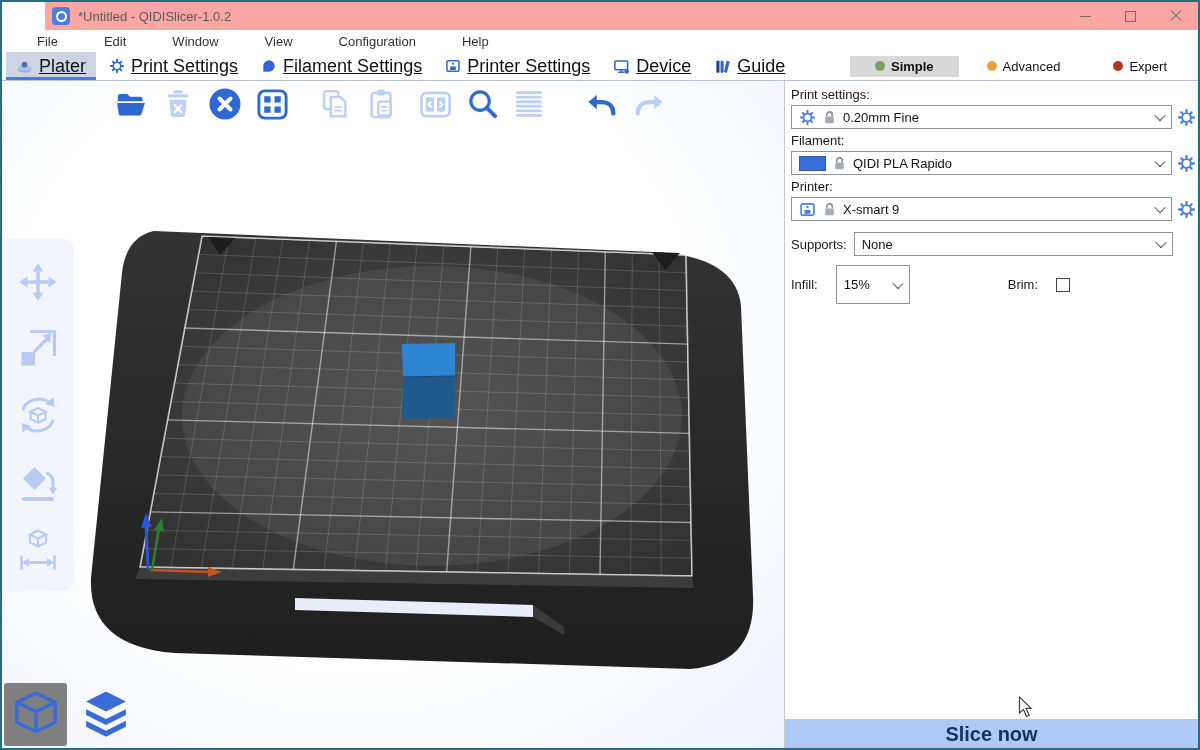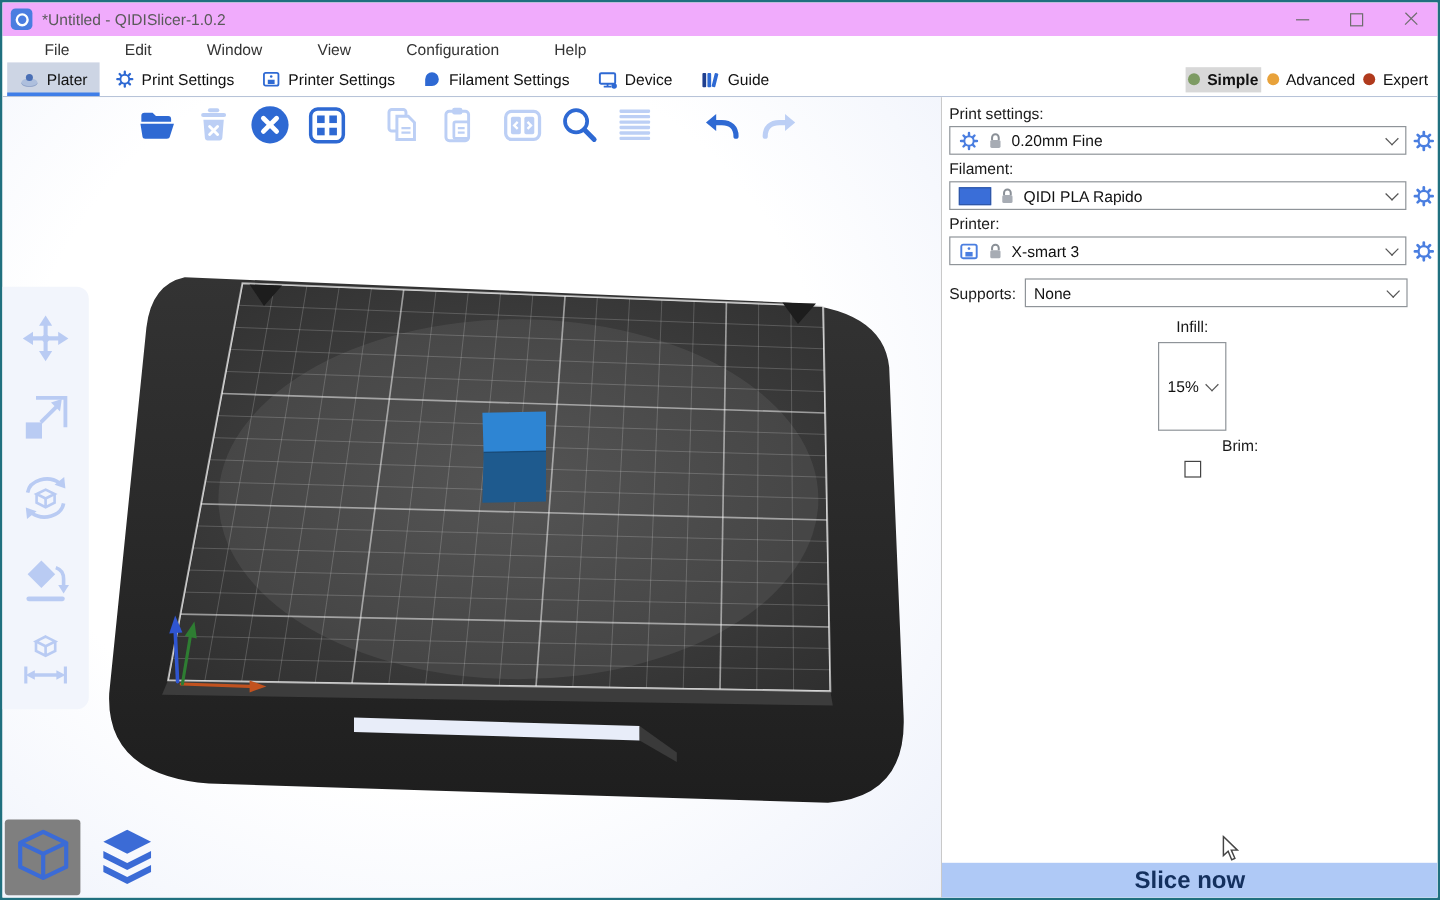--- a/index.html
+++ b/index.html
@@ -3,40 +3,40 @@
 <meta charset="utf-8">
 <style>
   html,body{margin:0;padding:0;}
   body{
     width:1200px;height:750px;position:relative;overflow:hidden;
     box-sizing:border-box;border:2px solid #20707f;background:#fff;
     font-family:"Liberation Sans",sans-serif;color:#222;
     -webkit-font-smoothing:antialiased;
   }
   
-  .titlebar{height:28px;display:flex;align-items:center;padding-left:7px;background:#f0abfc;}
+  .titlebar{height:28px;display:flex;align-items:center;padding-left:7px;background:#fca5a5;margin-left:43px;}
   .app-icon{width:18px;height:18px;border-radius:4px;background:#4a7de0;position:relative;flex:0 0 auto;}
   .app-icon::after{content:"";position:absolute;left:4px;top:4px;width:7px;height:7px;border:2px solid #fff;border-radius:50%;}
   .title-text{font-size:13px;color:#5a5a5a;margin-left:8px;}
   .win-controls{margin-left:auto;display:flex;height:100%;}
   .win-btn{width:45px;height:100%;display:flex;align-items:center;justify-content:center;}
   .glyph-min{width:11px;height:0;border-top:1.4px solid #6d6d6d;}
   .glyph-max{width:9px;height:9px;border:1.3px solid #6d6d6d;}
   .glyph-close{position:relative;width:12px;height:12px;}
   .glyph-close::before,.glyph-close::after{content:"";position:absolute;left:-1px;top:5px;width:14px;height:1.4px;background:#6d6d6d;}
   .glyph-close::before{transform:rotate(45deg);} .glyph-close::after{transform:rotate(-45deg);}
   
   .menubar{height:22px;display:flex;align-items:center;background:#fff;}
   .menu-item{padding:0 11px;font-size:13px;color:#333;margin-left:24px;}
   
   .tabbar{height:28px;display:flex;align-items:stretch;border-bottom:1px solid #b7c3d8;background:#fff;padding-left:4px;}
-  .tab{display:flex;align-items:center;gap:6px;padding:0 10px;font-size:13px;color:#111;margin-right:3px;}
+  .tab{display:flex;align-items:center;gap:6px;padding:0 10px;font-size:18px;color:#111;margin-right:3px;text-decoration:underline;}
   .tab.active{background:#cdd5e4;box-shadow:inset 0 -3px 0 #3f7ee8;}
   .modes{margin-left:auto;display:flex;align-items:center;gap:3px;padding-right:6px;}
-  .mode{display:flex;align-items:center;gap:6px;padding:3px 2px;font-size:13px;color:#111;}
+  .mode{display:flex;align-items:center;gap:6px;padding:3px 25px;font-size:13px;color:#111;}
   .mode.active{background:#d8d8d8;font-weight:bold;}
   .dot{width:10px;height:10px;border-radius:50%;}
   .dot-simple{background:#7d9b63;} .dot-advanced{background:#e8a23b;} .dot-expert{background:#b03a1d;}
   
   .main{display:flex;height:668px;}
   .viewport{position:relative;flex:1;background:radial-gradient(ellipse at 45% 40%, #ffffff 55%, #edf1fb 100%);}
   #scene-svg{position:absolute;left:0;top:0;}
   
   .toolbar-top{position:absolute;left:110px;top:3px;display:flex;align-items:center;gap:9px;z-index:2;}
   .tt-btn{width:38px;height:40px;display:flex;align-items:center;justify-content:center;}
@@ -55,21 +55,21 @@
   .right-panel{width:414px;border-left:1px solid #c9c9c9;display:flex;flex-direction:column;background:#fff;box-sizing:border-box;}
   .rp-content{flex:1;padding:2px 2px 0 6px;}
   .rp-label{font-size:13px;color:#1a1a1a;margin:4px 0 3px;}
   .combo-row{display:flex;align-items:center;gap:4px;}
   .combo{display:flex;align-items:center;height:24px;box-sizing:border-box;border:1px solid #8f9499;background:#fff;padding:0 7px;gap:7px;flex:1;min-width:0;}
   .combo-text{font-size:13px;color:#111;white-space:nowrap;overflow:hidden;}
   .chevron{margin-left:auto;width:7px;height:7px;border-right:1.5px solid #555;border-bottom:1.5px solid #555;transform:rotate(45deg) translate(-1px,-1px);flex:0 0 auto;}
   .gear-btn{width:20px;height:20px;color:#4a7ee0;display:flex;align-items:center;justify-content:center;flex:0 0 auto;}
   .swatch{width:27px;height:15px;background:#3a6ed8;border:1px solid #2f57a8;box-sizing:border-box;flex:0 0 auto;}
   .supports-row{display:flex;align-items:center;gap:7px;margin-top:11px;padding-right:23px;}
-  .infill-row{display:flex;align-items:center;gap:5px;margin-top:9px;flex-direction:column;}
+  .infill-row{display:flex;align-items:center;gap:18px;margin-top:9px;}
   .inline-label{font-size:13px;color:#1a1a1a;}
   .combo-sm{flex:0 0 74px;height:39px;}
   .brim-label{margin-left:36px;padding-left:44px;}
   .checkbox{width:14px;height:14px;border:1.2px solid #444;background:#fff;box-sizing:border-box;}
   .slice-btn{height:30px;background:#afc9f6;color:#14305e;font-size:20px;font-weight:bold;
     display:flex;align-items:center;justify-content:center;}
   
   .cursor{position:absolute;left:1014px;top:694px;z-index:50;}
   svg{display:block;}
 </style>
@@ -130,30 +130,30 @@
     </svg>
     <span>Plater</span>
   </div>
   <div class="tab">
     <svg width="16" height="16" viewBox="0 0 20 20" style="color:#2e69d3">
         <use href="#sym-gear"></use>
       </svg>
     <span>Print Settings</span>
   </div>
   <div class="tab">
+    <svg width="16" height="16" viewBox="0 0 18 18">
+      <path d="M9 2.6a6.4 6.4 0 0 1 0 12.8H2.6V9A6.4 6.4 0 0 1 9 2.6z" fill="#2e69d3"></path>
+    </svg>
+    <span>Filament Settings</span>
+  </div>
+  <div class="tab">
     <svg width="16" height="16" viewBox="0 0 18 18" style="color:#2e69d3">
         <use href="#sym-printer"></use>
       </svg>
     <span>Printer Settings</span>
-  </div>
-  <div class="tab">
-    <svg width="16" height="16" viewBox="0 0 18 18">
-      <path d="M9 2.6a6.4 6.4 0 0 1 0 12.8H2.6V9A6.4 6.4 0 0 1 9 2.6z" fill="#2e69d3"></path>
-    </svg>
-    <span>Filament Settings</span>
   </div>
   <div class="tab">
     <svg width="17" height="17" viewBox="0 0 18 18">
       <rect x="2" y="3.2" width="13.5" height="9.3" rx="1.2" fill="none" stroke="#2e69d3" stroke-width="1.7"></rect>
       <path d="M8.8 12.5v2.1M5.4 15h6.8" stroke="#2e69d3" stroke-width="1.6"></path>
       <circle cx="14.6" cy="14.4" r="2.4" fill="#2e69d3"></circle>
     </svg>
     <span>Device</span>
   </div>
   <div class="tab">
@@ -479,21 +479,21 @@
 
       <div class="rp-label">Printer:</div>
       <div class="combo-row">
         <div class="combo">
           <svg width="17" height="17" viewBox="0 0 18 18" style="color:#4a7ee0">
               <use href="#sym-printer"></use>
             </svg>
           <svg width="13" height="15" viewBox="0 0 14 16">
               <use href="#sym-lock"></use>
             </svg>
-          <span class="combo-text">X-smart 3</span>
+          <span class="combo-text">X-smart 9</span>
           <span class="chevron"></span>
         </div>
         <div class="gear-btn">
           <svg width="19" height="19" viewBox="0 0 20 20">
               <use href="#sym-gear"></use>
             </svg>
         </div>
       </div>
 
       <div class="supports-row">

